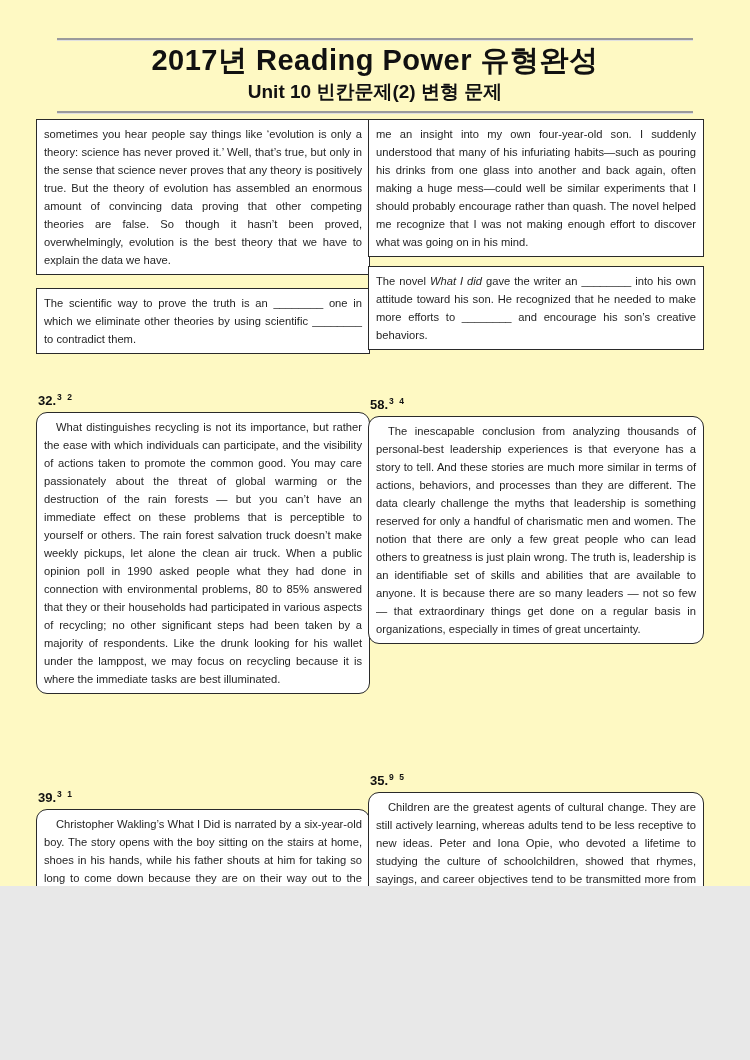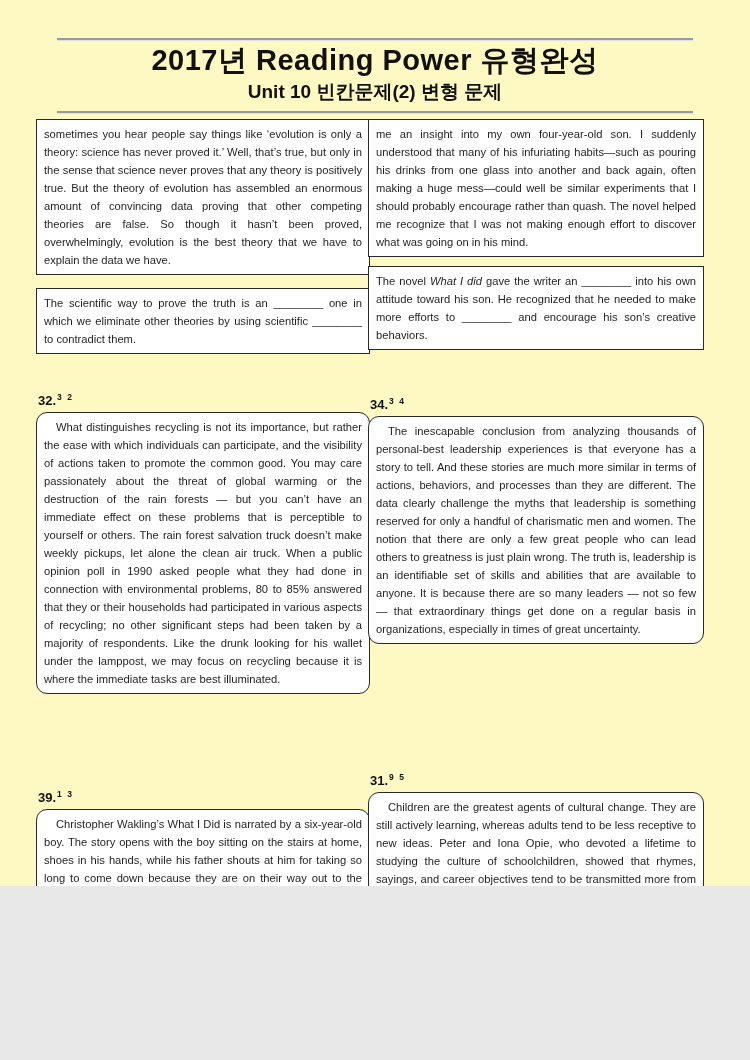--- a/index.html
+++ b/index.html
@@ -54,40 +54,40 @@
       <div class="box">sometimes you hear people say things like ‘evolution is only a theory: science has never proved it.’ Well, that’s true, but only in the sense that science never proves that any theory is positively true. But the theory of evolution has assembled an enormous amount of convincing data proving that other competing theories are false. So though it hasn’t been proved, overwhelmingly, evolution is the best theory that we have to explain the data we have.</div>
       <div class="box mt">The scientific way to prove the truth is an ________ one in which we eliminate other theories by using scientific ________ to contradict them.</div>
     </div>
 
     <div class="grp" style="top:392px">
       <div class="q-label"><span>32.</span><sup>3 2</sup></div>
       <div class="box indent">What distinguishes recycling is not its importance, but rather the ease with which individuals can participate, and the visibility of actions taken to promote the common good. You may care passionately about the threat of global warming or the destruction of the rain forests — but you can’t have an immediate effect on these problems that is perceptible to yourself or others. The rain forest salvation truck doesn’t make weekly pickups, let alone the clean air truck. When a public opinion poll in 1990 asked people what they had done in connection with environmental problems, 80 to 85% answered that they or their households had participated in various aspects of recycling; no other significant steps had been taken by a majority of respondents. Like the drunk looking for his wallet under the lamppost, we may focus on recycling because it is where the immediate tasks are best illuminated.</div>
     </div>
 
     <div class="grp" style="top:789px">
-      <div class="q-label"><span>39.</span><sup>1 3</sup></div>
+      <div class="q-label"><span>39.</span><sup>3 1</sup></div>
       <div class="box indent">Christopher Wakling’s What I Did is narrated by a six-year-old boy. The story opens with the boy sitting on the stairs at home, shoes in his hands, while his father shouts at him for taking so long to come down because they are on their way out to the park. What we discover, by being immersed inside the boy’s head, is that he is taking his time not to annoy his father but because he is in the process of conducting an intricate scientific experiment about how friction operates to prevent his backside from sliding down the stairs. It made me laugh, but it also gave</div>
     </div>
 
   </div>
 
   <div class="col col-right">
 
     <div class="grp" style="top:119px">
       <div class="box">me an insight into my own four-year-old son. I suddenly understood that many of his infuriating habits—such as pouring his drinks from one glass into another and back again, often making a huge mess—could well be similar experiments that I should probably encourage rather than quash. The novel helped me recognize that I was not making enough effort to discover what was going on in his mind.</div>
       <div class="box mt-sm"><span>The novel </span><em>What I did</em><span> gave the writer an ________ into his own attitude toward his son. He recognized that he needed to make more efforts to ________ and encourage his son’s creative behaviors.</span></div>
     </div>
 
     <div class="grp" style="top:396px">
-      <div class="q-label"><span>34.</span><sup>3 4</sup></div>
+      <div class="q-label"><span>58.</span><sup>3 4</sup></div>
       <div class="box indent">The inescapable conclusion from analyzing thousands of personal-best leadership experiences is that everyone has a story to tell. And these stories are much more similar in terms of actions, behaviors, and processes than they are different. The data clearly challenge the myths that leadership is something reserved for only a handful of charismatic men and women. The notion that there are only a few great people who can lead others to greatness is just plain wrong. The truth is, leadership is an identifiable set of skills and abilities that are available to anyone. It is because there are so many leaders — not so few — that extraordinary things get done on a regular basis in organizations, especially in times of great uncertainty.</div>
     </div>
 
     <div class="grp" style="top:772px">
-      <div class="q-label"><span>31.</span><sup>9 5</sup></div>
+      <div class="q-label"><span>35.</span><sup>9 5</sup></div>
       <div class="box indent">Children are the greatest agents of cultural change. They are still actively learning, whereas adults tend to be less receptive to new ideas. Peter and Iona Opie, who devoted a lifetime to studying the culture of schoolchildren, showed that rhymes, sayings, and career objectives tend to be transmitted more from child to child than from parent to child. The pool of children can be thought of as the engine room of cultural evolution. Once adults leave the pool, they adhere to the values they learned in childhood. Groups with a high proportion of children are therefore likely to undergo more rapid cultural change. A</div>
     </div>
 
   </div>
 
   <div class="page-number">8 / 15</div>
   <div class="rule rule-footer"></div>
 
 </div>
 

